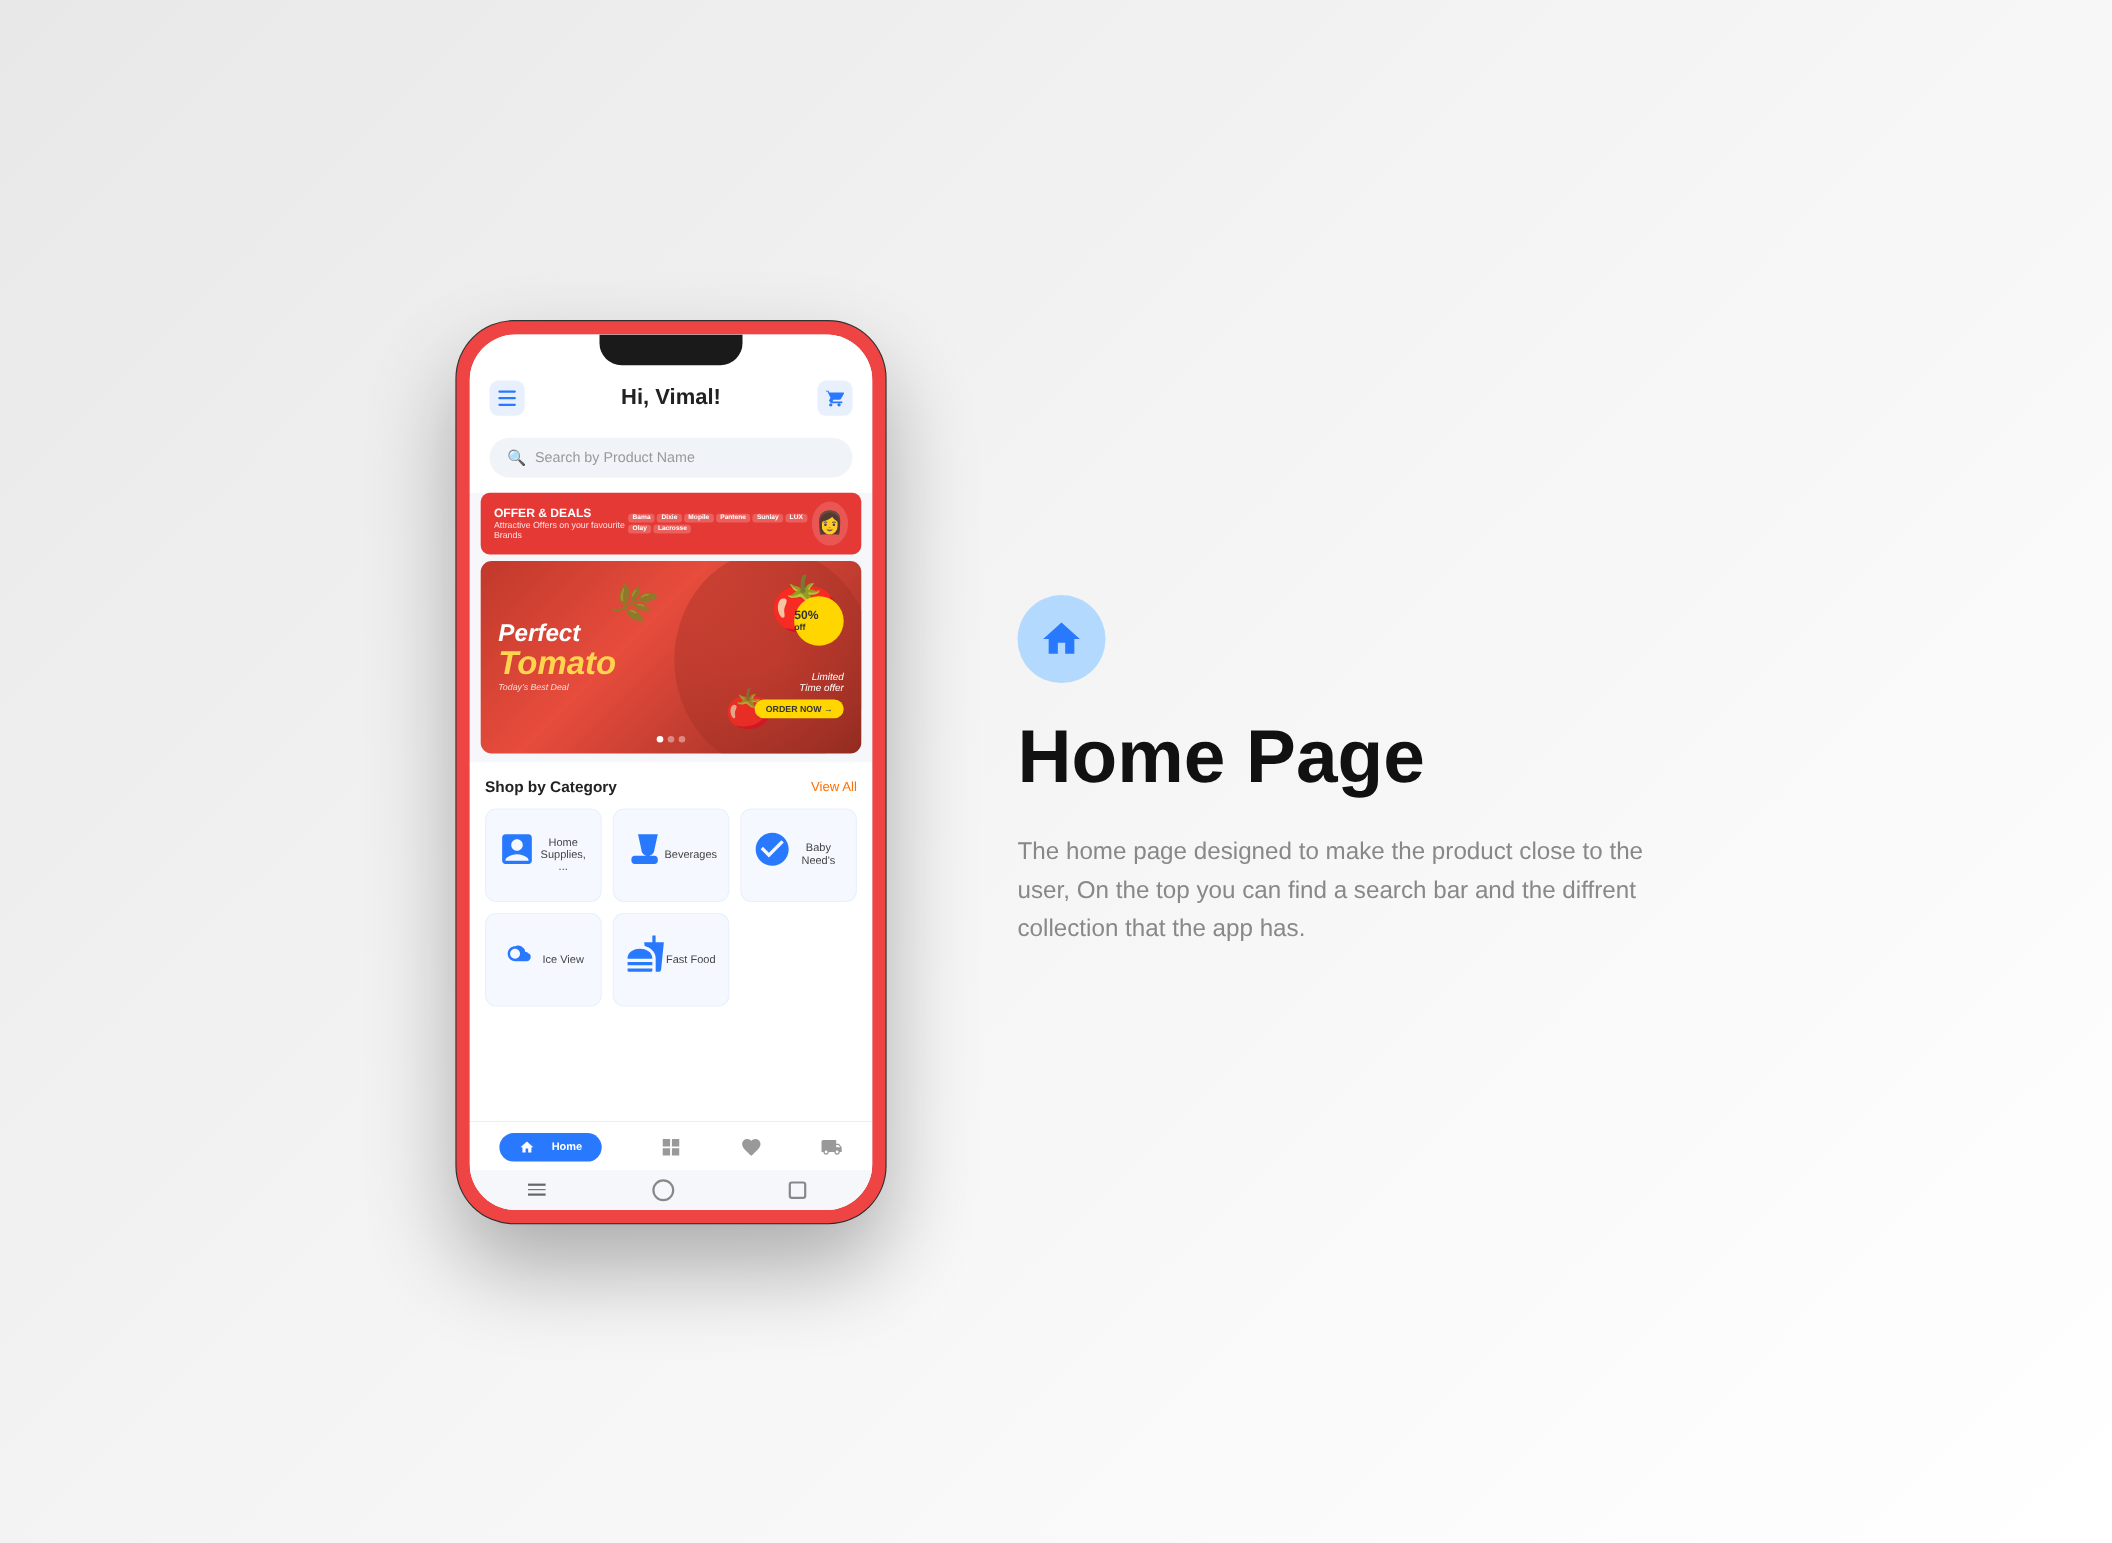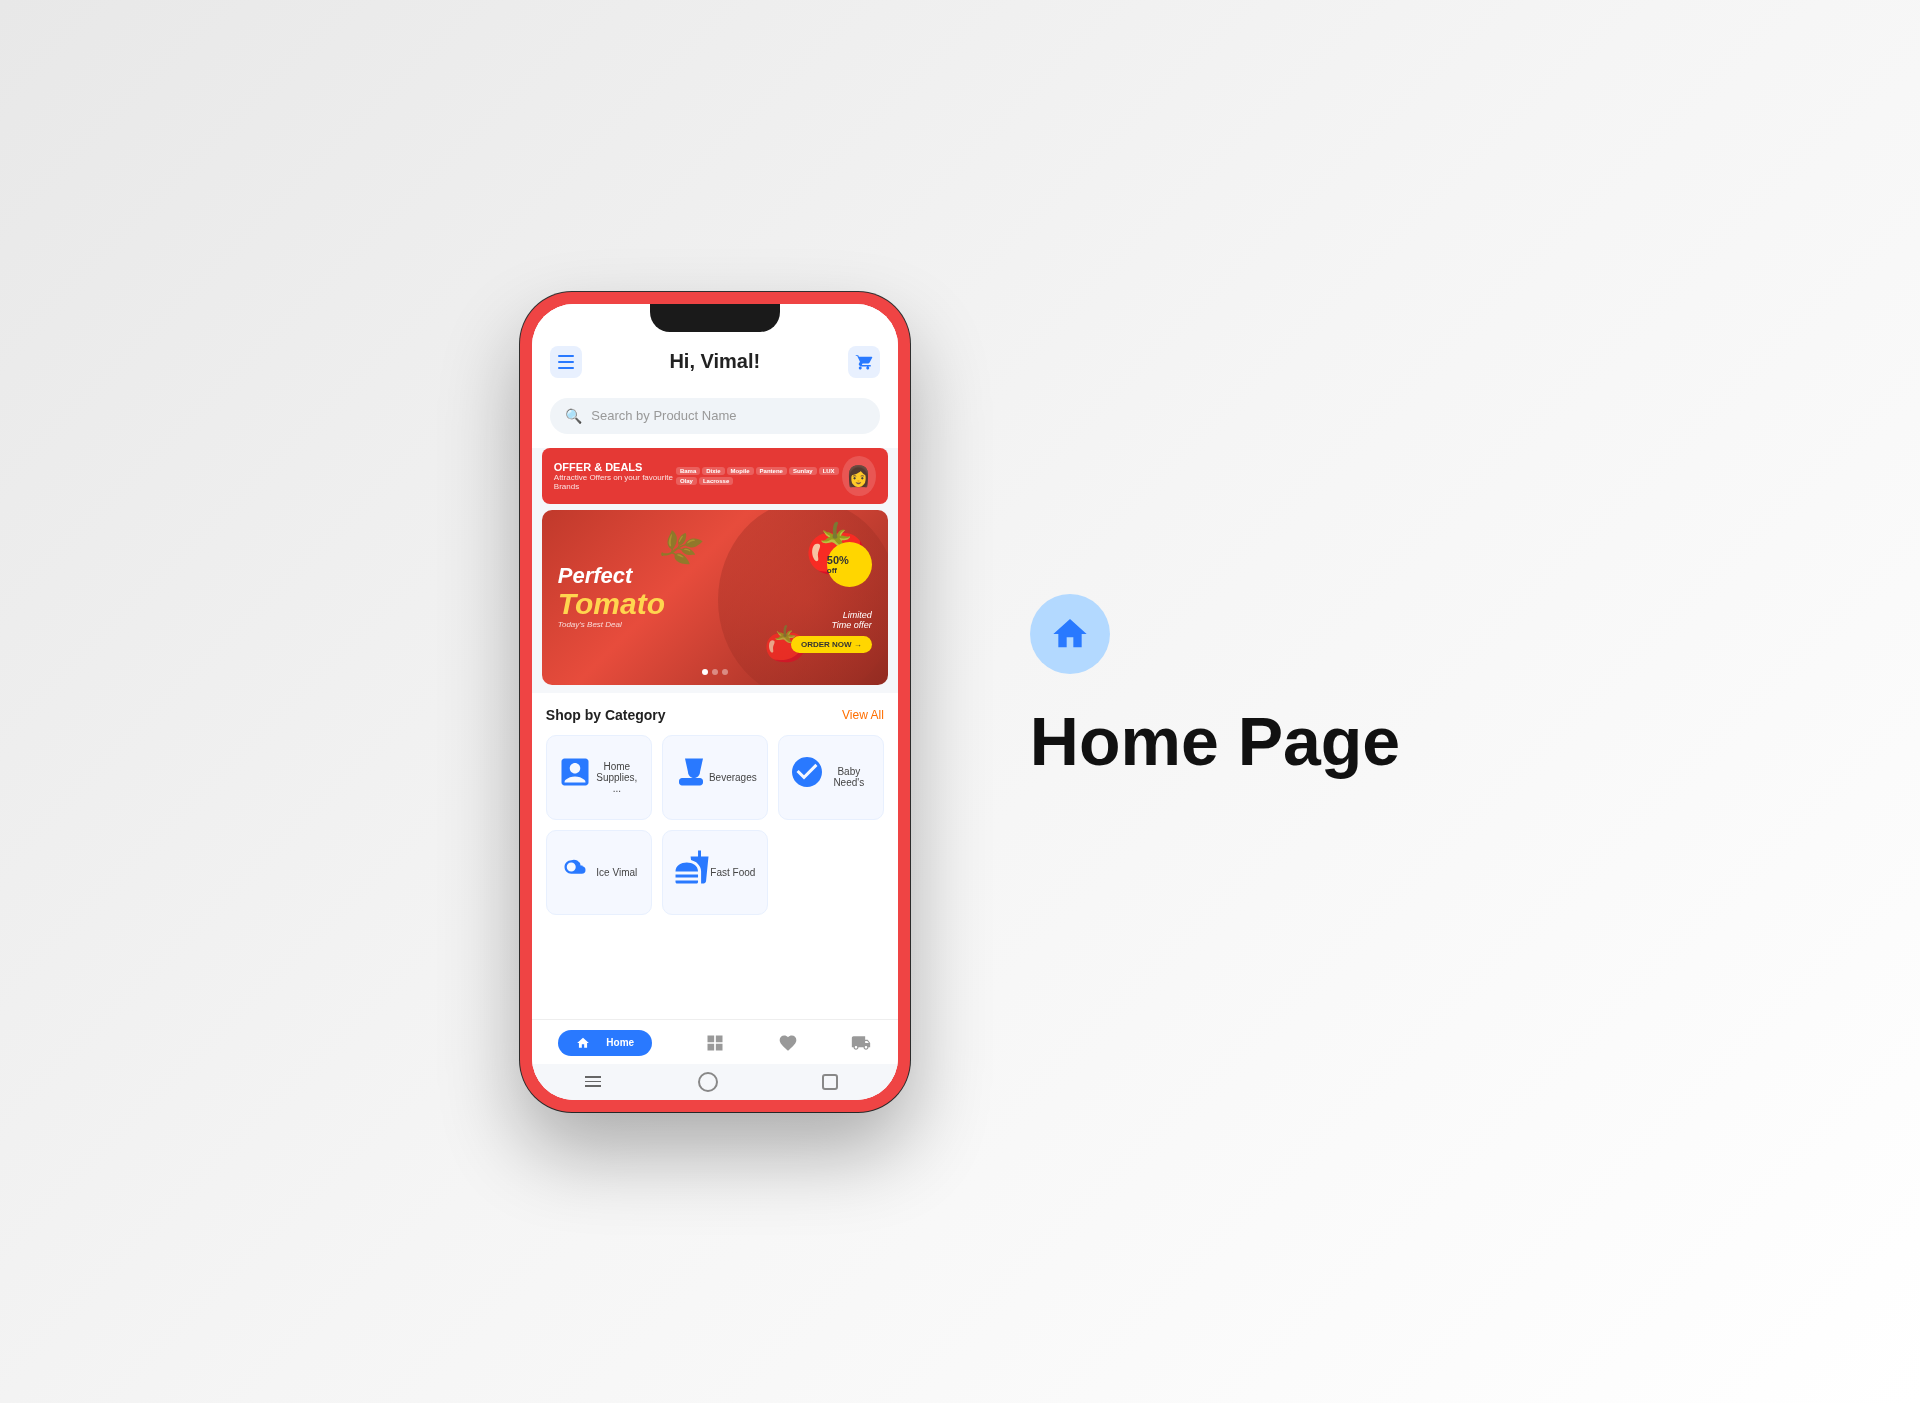--- a/index.html
+++ b/index.html
@@ -526,21 +526,21 @@
                 </div>
                 <span class="category-name">Baby Need's</span>
               </div>
 
               <div class="category-item">
                 <div class="category-icon">
                   <svg viewBox="0 0 24 24">
                       <path d="M15 11h-1.26A4.5 4.5 0 0 0 7.5 7.5C5.01 7.5 3 9.51 3 12s2.01 4.5 4.5 4.5h7A2.5 2.5 0 0 0 17 14a2.5 2.5 0 0 0-2-2.45V11zm-7.5 4c-1.66 0-3-1.34-3-3s1.34-3 3-3 3 1.34 3 3-1.34 3-3 3z"></path>
                     </svg>
                 </div>
-                <span class="category-name">Ice Vimal</span>
+                <span class="category-name">Ice View</span>
               </div>
 
               <div class="category-item">
                 <div class="category-icon">
                   <svg viewBox="0 0 24 24">
                       <path d="M18.06 22.99h1.66c.84 0 1.53-.64 1.63-1.46L23 5.05h-5V1h-1.97v4.05h-4.97l.3 2.34c1.71.47 3.31 1.32 4.27 2.26 1.44 1.42 2.43 2.89 2.43 5.29v8.05zM1 21.99V21h15.03v.99c0 .55-.45 1-1.01 1H2.01c-.56 0-1.01-.45-1.01-1zm15.03-7c0-8-15.03-8-15.03 0h15.03zM1.02 17h15v2h-15z"></path>
                     </svg>
                 </div>
                 <span class="category-name">Fast Food</span>
               </div>
@@ -587,15 +587,16 @@
     </div>
   </div>
 
   <div class="right-content">
     <div class="home-icon-circle">
       <svg viewBox="0 0 24 24">
         <path d="M10 20v-6h4v6h5v-8h3L12 3 2 12h3v8z"></path>
       </svg>
     </div>
     <h1 class="page-title">Home Page</h1>
+    <p class="page-description">The home page designed to make the product close to the user, On the top you can find a search bar and the diffrent collection that the app has.</p>
   </div>
 
 </div>
 
 </body></html>

